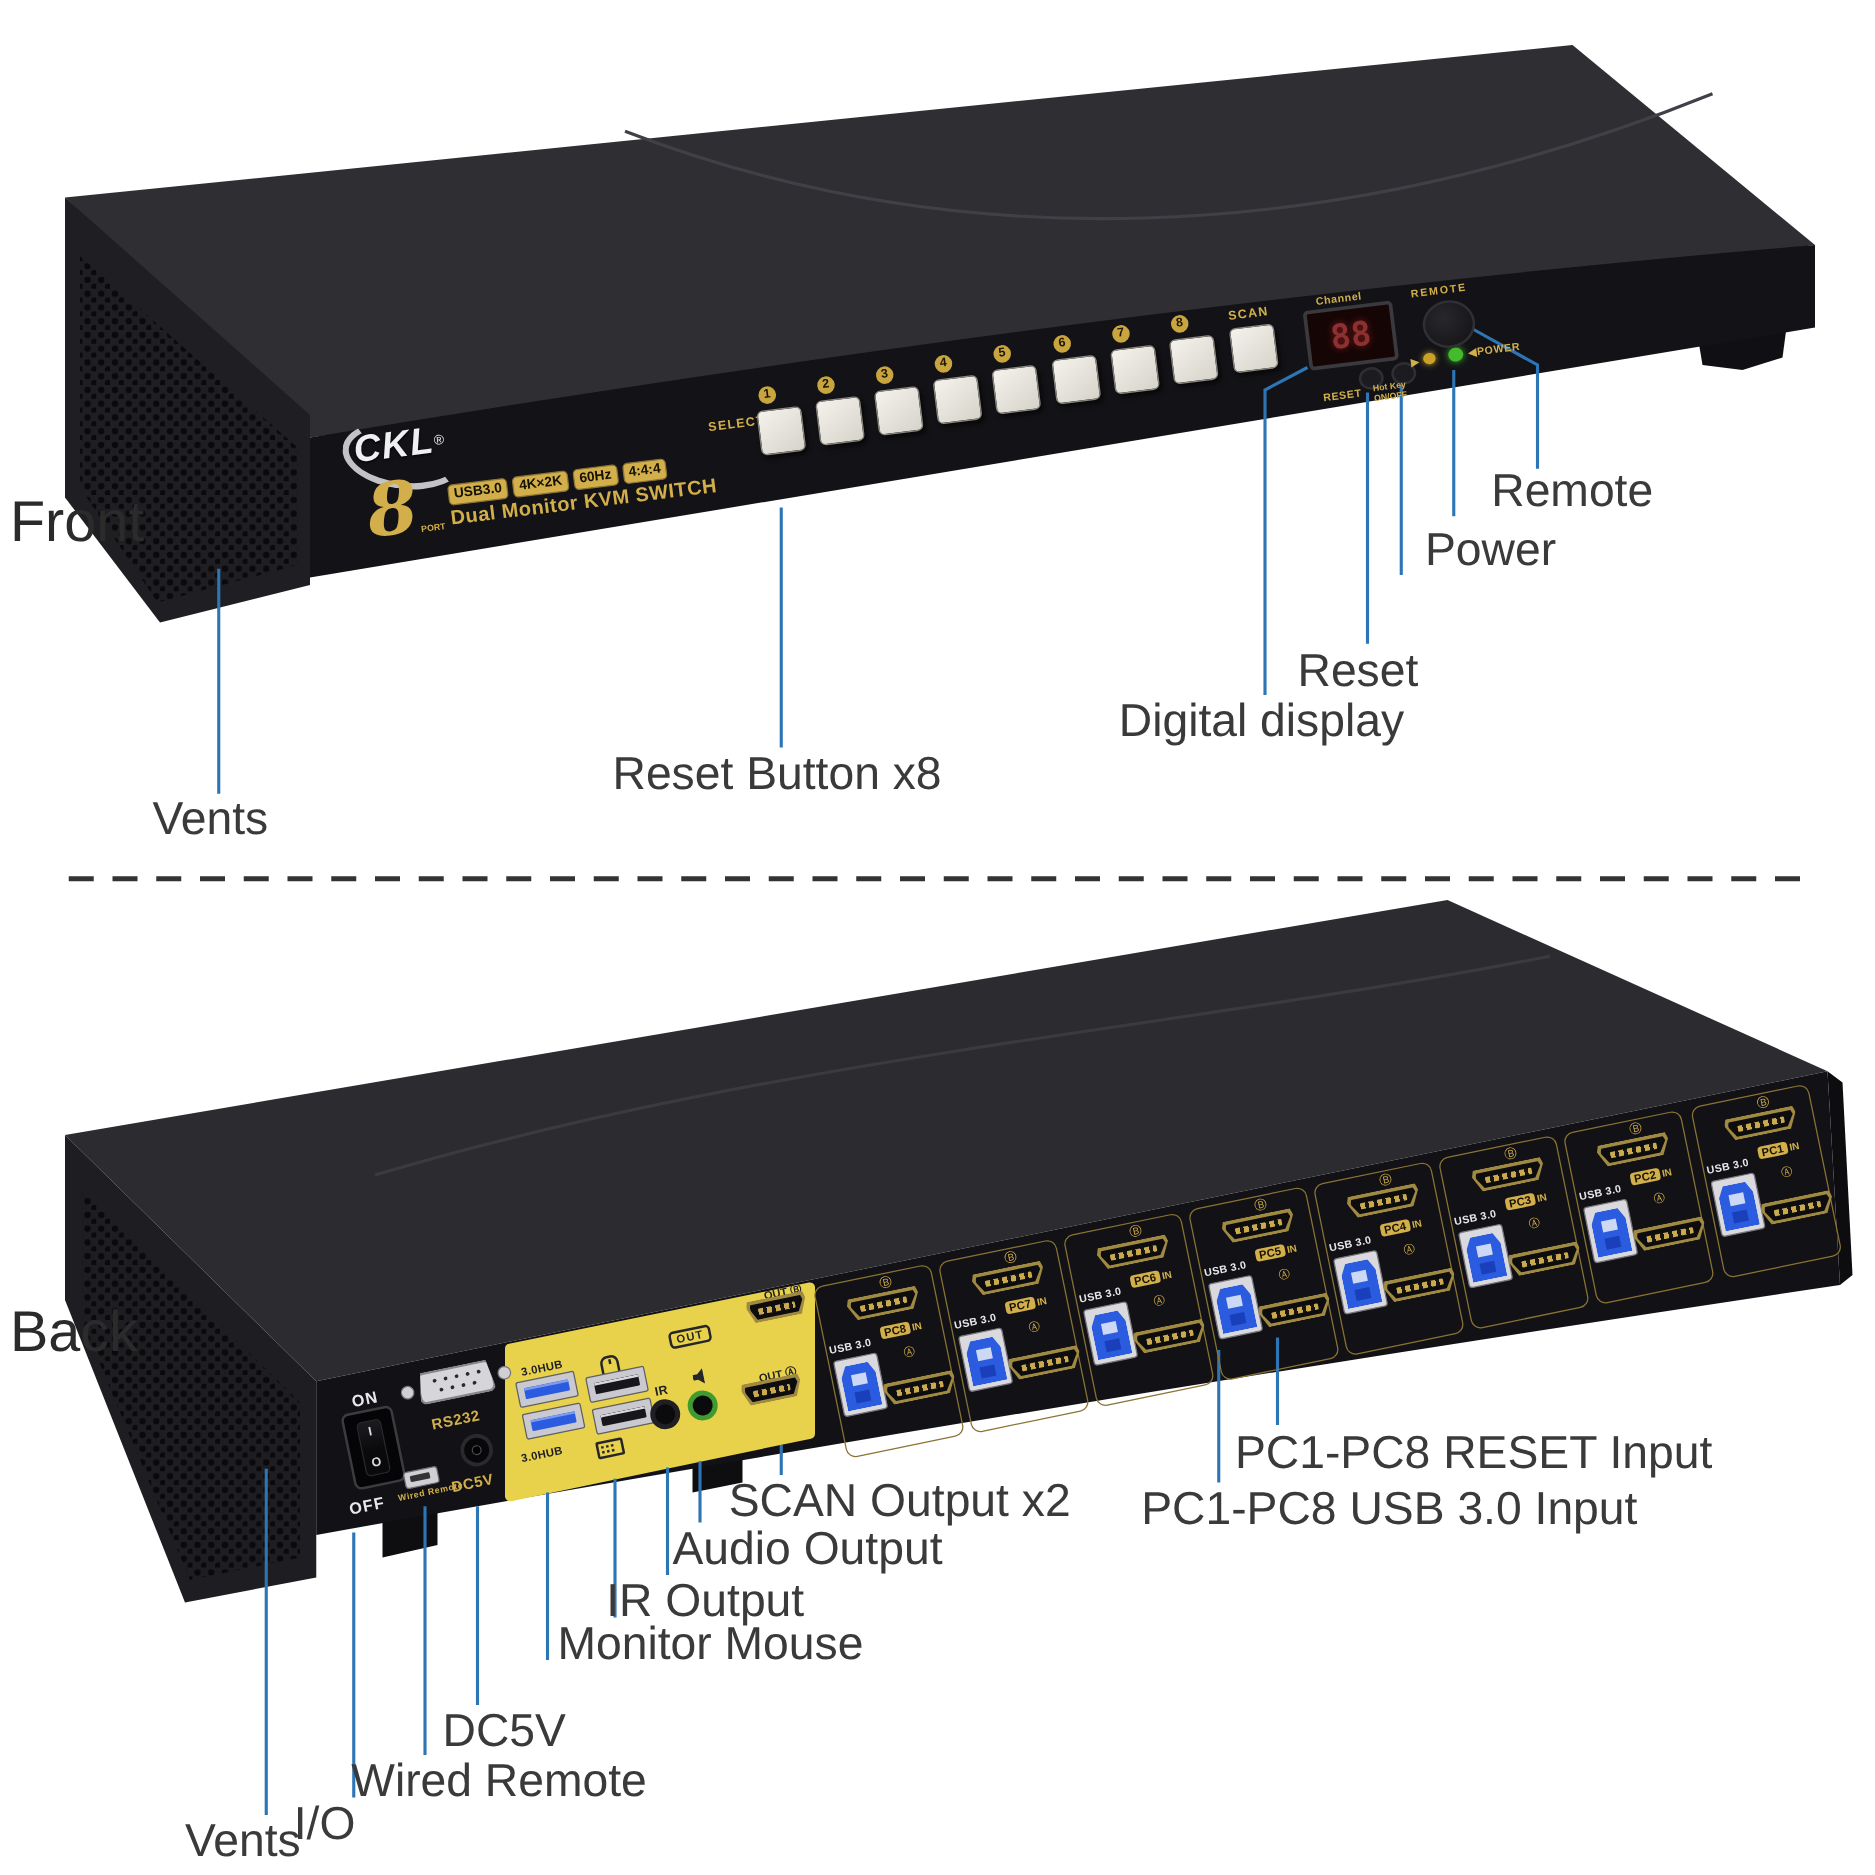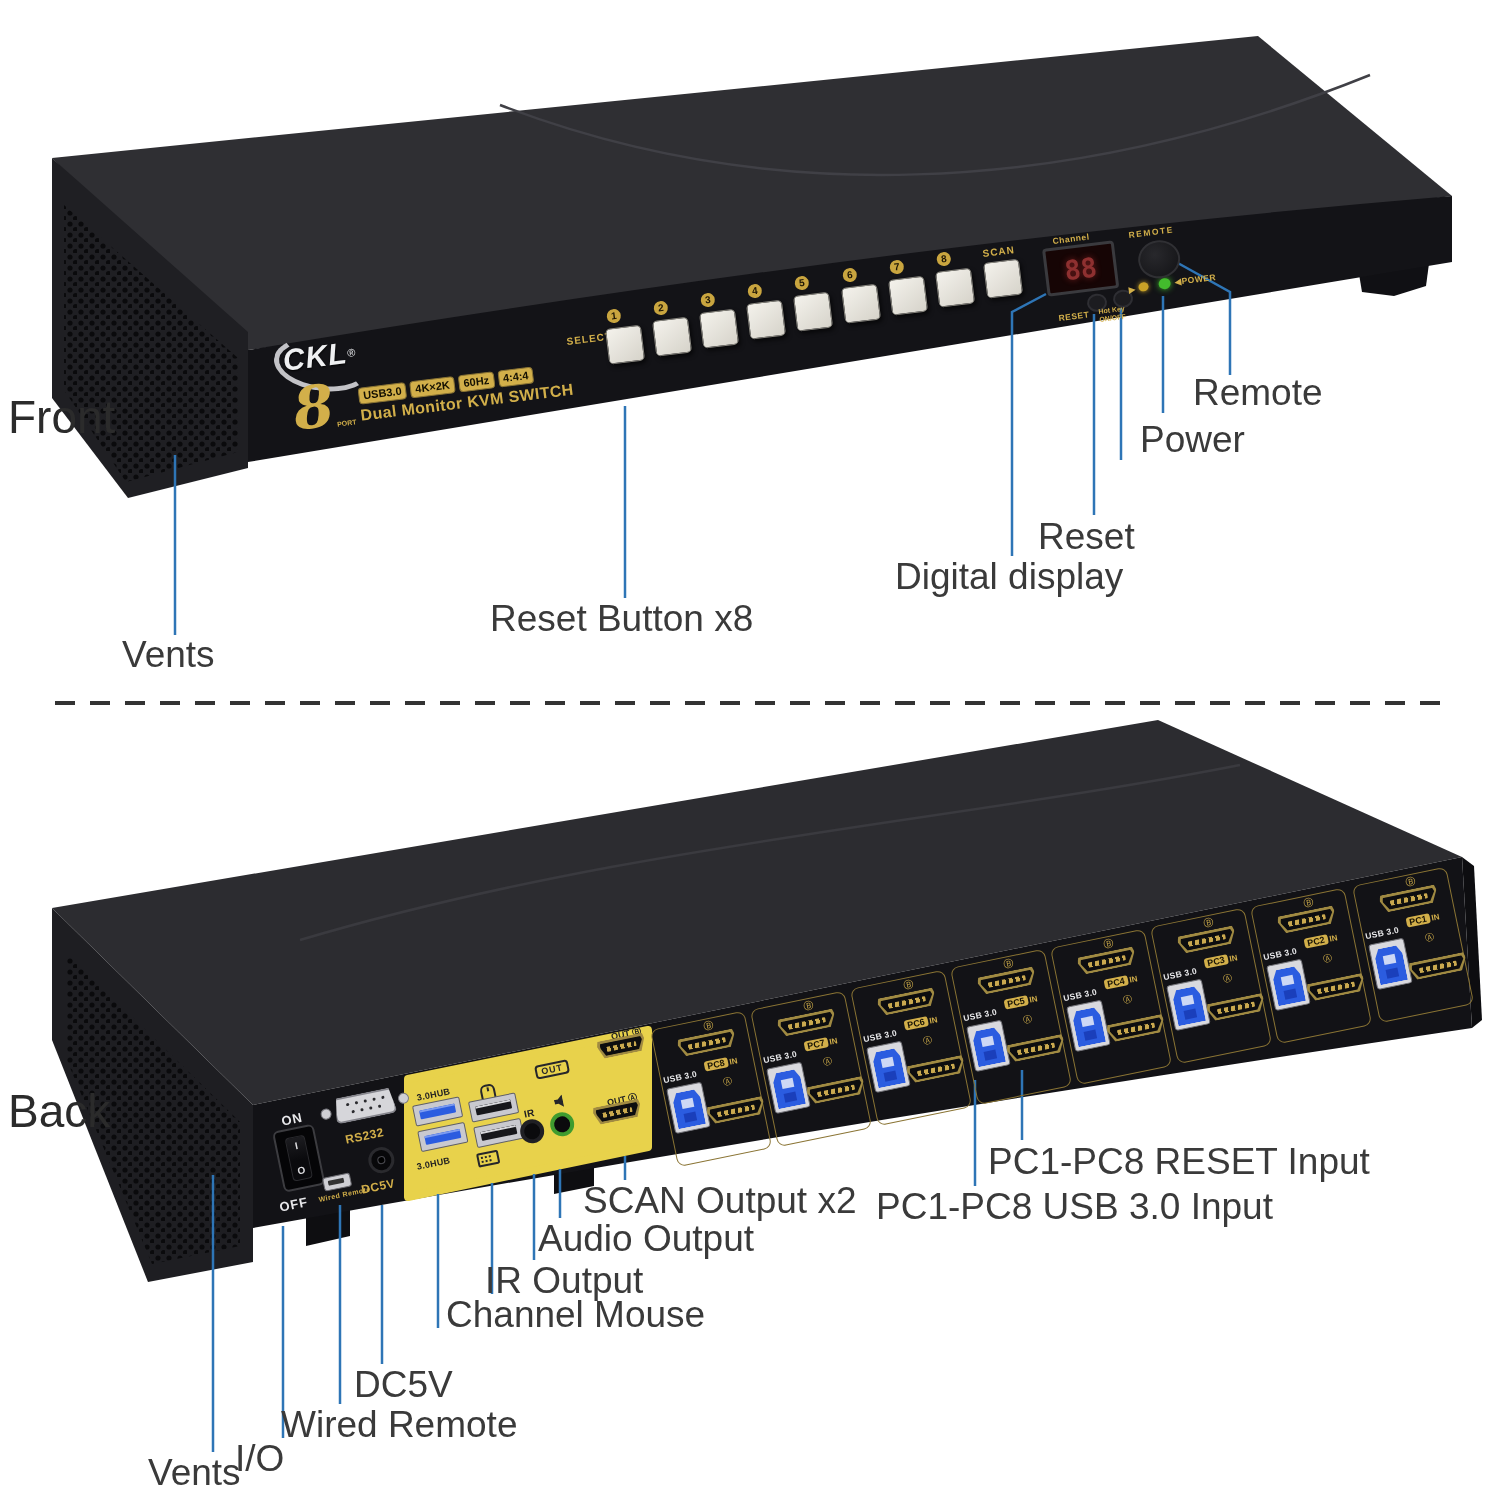--- a/index.html
+++ b/index.html
@@ -429,25 +429,25 @@
 </div>
 
 <span class="view-label" style="left:8px;top:390px">Front</span>
 <span class="co" style="left:122px;top:636px">Vents</span>
 <span class="co" style="left:490px;top:600px">Reset Button x8</span>
 <span class="co" style="left:895px;top:558px">Digital display</span>
 <span class="co" style="left:1038px;top:518px">Reset</span>
 <span class="co" style="left:1140px;top:421px">Power</span>
 <span class="co" style="left:1193px;top:374px">Remote</span>
 
-<span class="view-label" style="left:8px;top:1084px">Back</span>
+<span class="view-label" style="left:8px;top:1038px">Back</span>
 <span class="co" style="left:583px;top:1182px">SCAN Output x2</span>
 <span class="co" style="left:538px;top:1220px">Audio Output</span>
 <span class="co" style="left:485px;top:1262px">IR Output</span>
-<span class="co" style="left:446px;top:1296px">Channel Mouse</span>
+<span class="co" style="left:446px;top:1296px">Monitor Mouse</span>
 <span class="co" style="left:354px;top:1366px">DC5V</span>
 <span class="co" style="left:281px;top:1406px">Wired Remote</span>
 <span class="co" style="left:235px;top:1440px">I/O</span>
 <span class="co" style="left:148px;top:1454px">Vents</span>
 <span class="co" style="left:988px;top:1143px">PC1-PC8 RESET Input</span>
-<span class="co" style="left:876px;top:1188px">PC1-PC8 USB 3.0 Input</span>
+<span class="co" style="left:913px;top:1188px">PC1-PC8 USB 3.0 Input</span>
 
 </div>
 
 </body></html>

